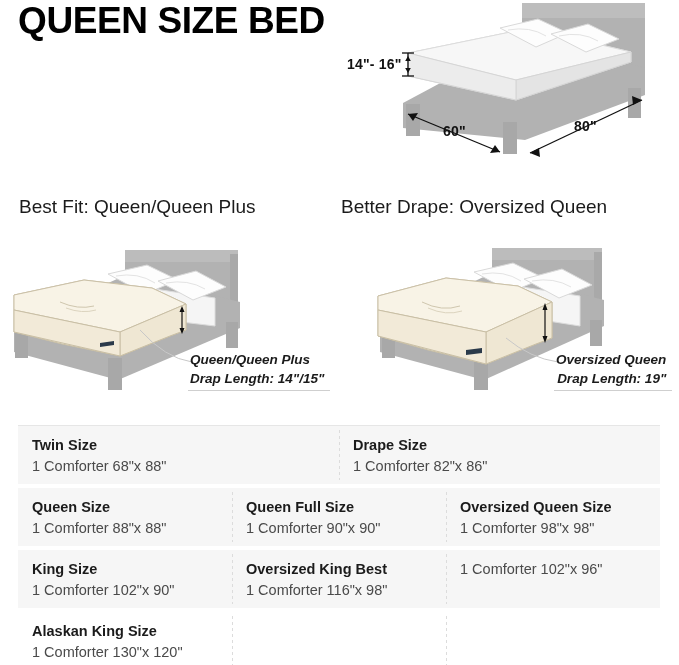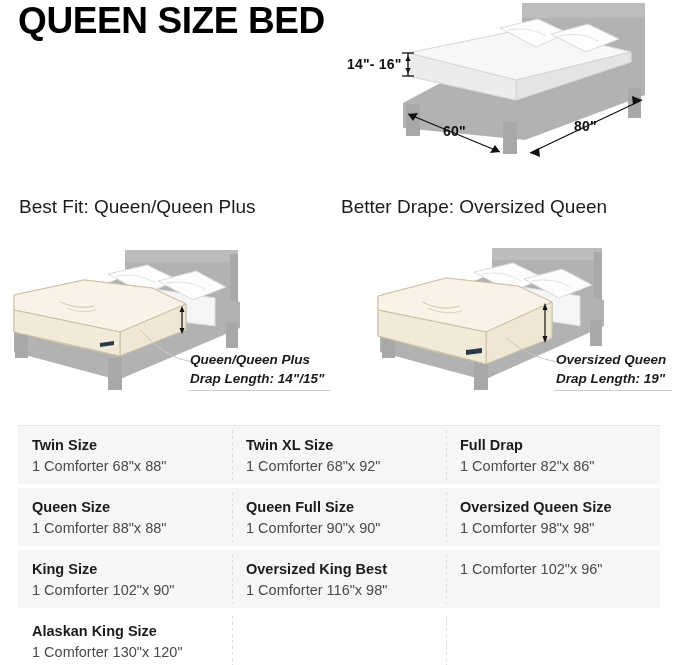--- a/index.html
+++ b/index.html
@@ -228,38 +228,34 @@
 
       <g>
         <line x1="205" y1="66" x2="205" y2="100" stroke="#111" stroke-width="1.2"></line>
         <polygon points="205,63 202.5,70 207.5,70" fill="#111"></polygon>
         <polygon points="205,103 202.5,96 207.5,96" fill="#111"></polygon>
       </g>
 
       <path d="M166 98 Q190 118 218 122" fill="none" stroke="#c8c8c8" stroke-width="1"></path>
     </svg>
   </div>
-  <div class="fig-label" style="left:556px;top:350px;">
+  <div class="fig-label" style="left:556px;top:350px;text-align:right;">
     <span class="lbl-line">Oversized Queen</span>
     <span class="lbl-line">Drap Length: 19"</span>
   </div>
 
   <div class="size-table">
 
     <div class="srow tint">
       <div class="scell">
         <div class="sname">Twin Size</div>
         <div class="sdesc">1 Comforter 68"x 88"</div>
       </div>
       <div class="scell">
-        <div class="sname">Twin XL Size</div>
-        <div class="sdesc">1 Comforter 68"x 92"</div>
-      </div>
-      <div class="scell">
-        <div class="sname">Full Drap</div>
+        <div class="sname">Drape Size</div>
         <div class="sdesc">1 Comforter 82"x 86"</div>
       </div>
     </div>
 
     <div class="gap-row"></div>
 
     <div class="srow tint">
       <div class="scell">
         <div class="sname">Queen Size</div>
         <div class="sdesc">1 Comforter 88"x 88"</div>

